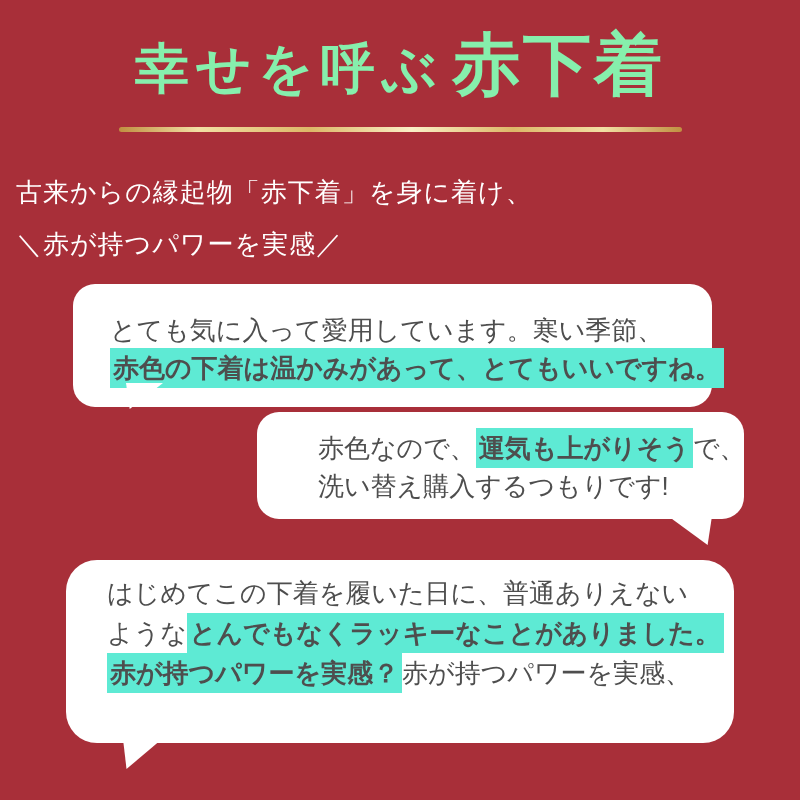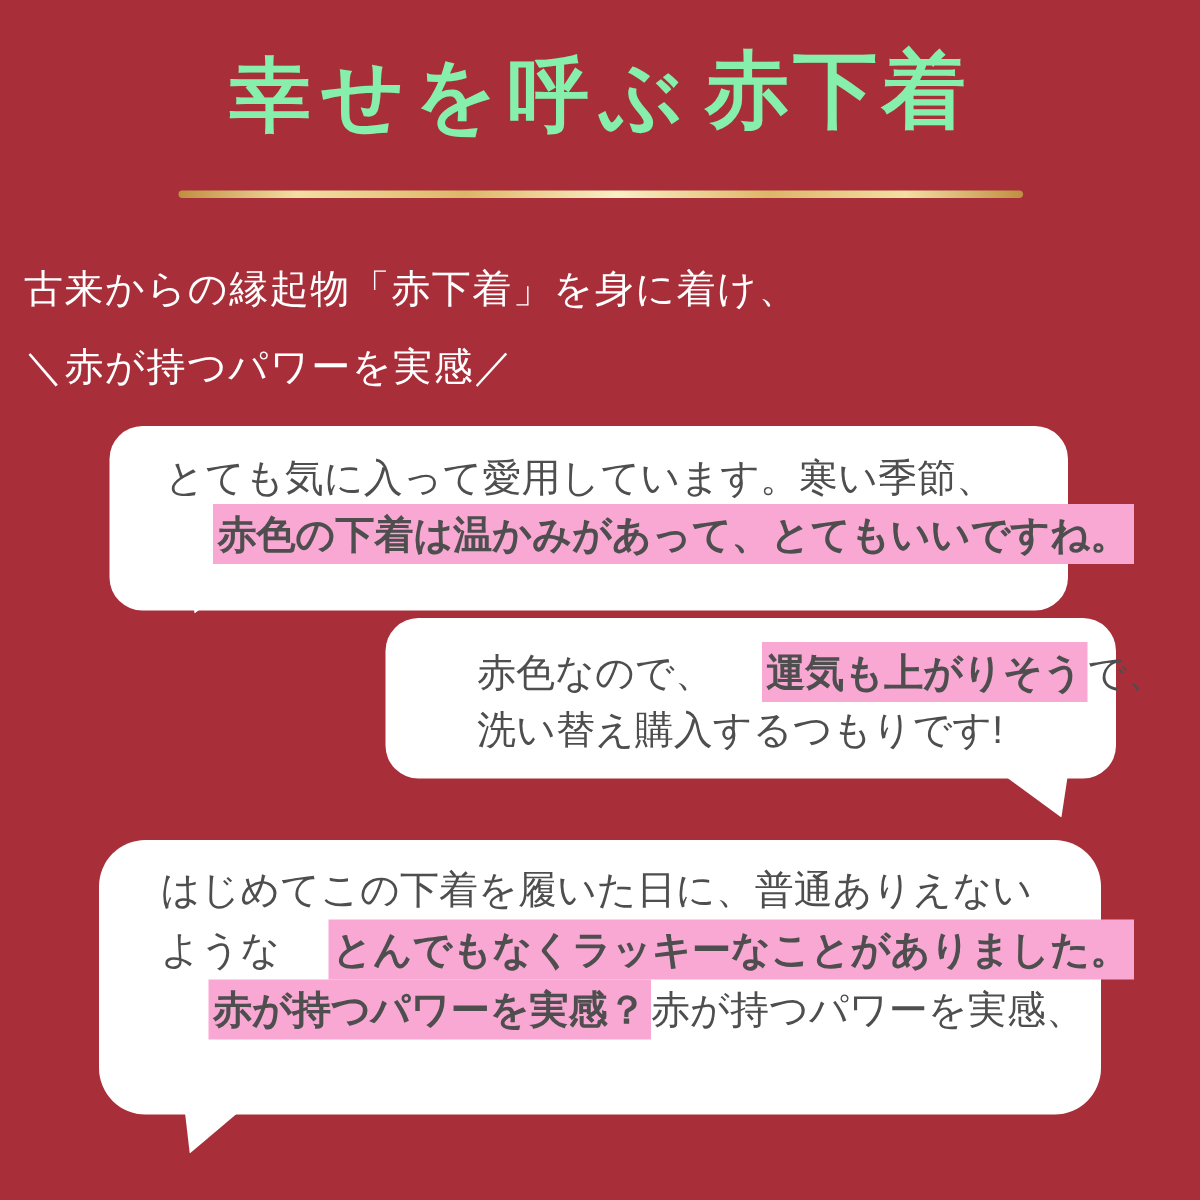--- a/index.html
+++ b/index.html
@@ -15,21 +15,21 @@
   .title {
     position: absolute; top: 20px; left: 0; width: 100%;
     margin: 0;
     display: flex; justify-content: center; align-items: center;
     color: #86efac;
     font-family: "DejaVu Serif", serif;
     font-weight: 700;
     white-space: nowrap;
   }
   .title-small { font-size: 54px; letter-spacing: 7px; padding-top: 8px; }
-  .title-large { font-size: 56px; letter-spacing: 3px; margin-left: 8px; }
+  .title-large { font-size: 68px; letter-spacing: 3px; margin-left: 8px; }
 
   .divider {
     position: absolute; top: 127px; left: 119px;
     width: 563px; height: 5px; border-radius: 3px;
     background: linear-gradient(90deg,
       #C08F41 0%, #F2DFA4 14%, #DDB768 34%,
       #FAEFC6 52%, #DDB768 70%, #F2DFA4 86%, #C08F41 100%);
   }
 
   .subtitle {
@@ -44,30 +44,29 @@
   
   .bubble {
     position: absolute;
     background: #FFFFFF;
     color: #4E4E4E;
     font-size: 26px;
     box-sizing: border-box;
   }
   .bubble .line { margin: 0; white-space: nowrap; }
   .hl {
-    background: #f9a8d4;
+    background: #5eead4;
     font-weight: 700;
     padding: 5px 3px;
-    margin-left: 32px;
   }
 
   .bubble-1 {
     left: 73px; top: 284px; width: 639px; height: 123px;
     border-radius: 22px;
-    padding: 15px 0 0 37px;
+    padding: 27px 0 0 37px;
     line-height: 38px;
   }
   .bubble-2 {
     left: 257px; top: 412px; width: 487px; height: 107px;
     border-radius: 22px;
     padding: 17px 0 0 61px;
     line-height: 38px;
   }
   .bubble-3 {
     left: 66px; top: 560px; width: 668px; height: 183px;

